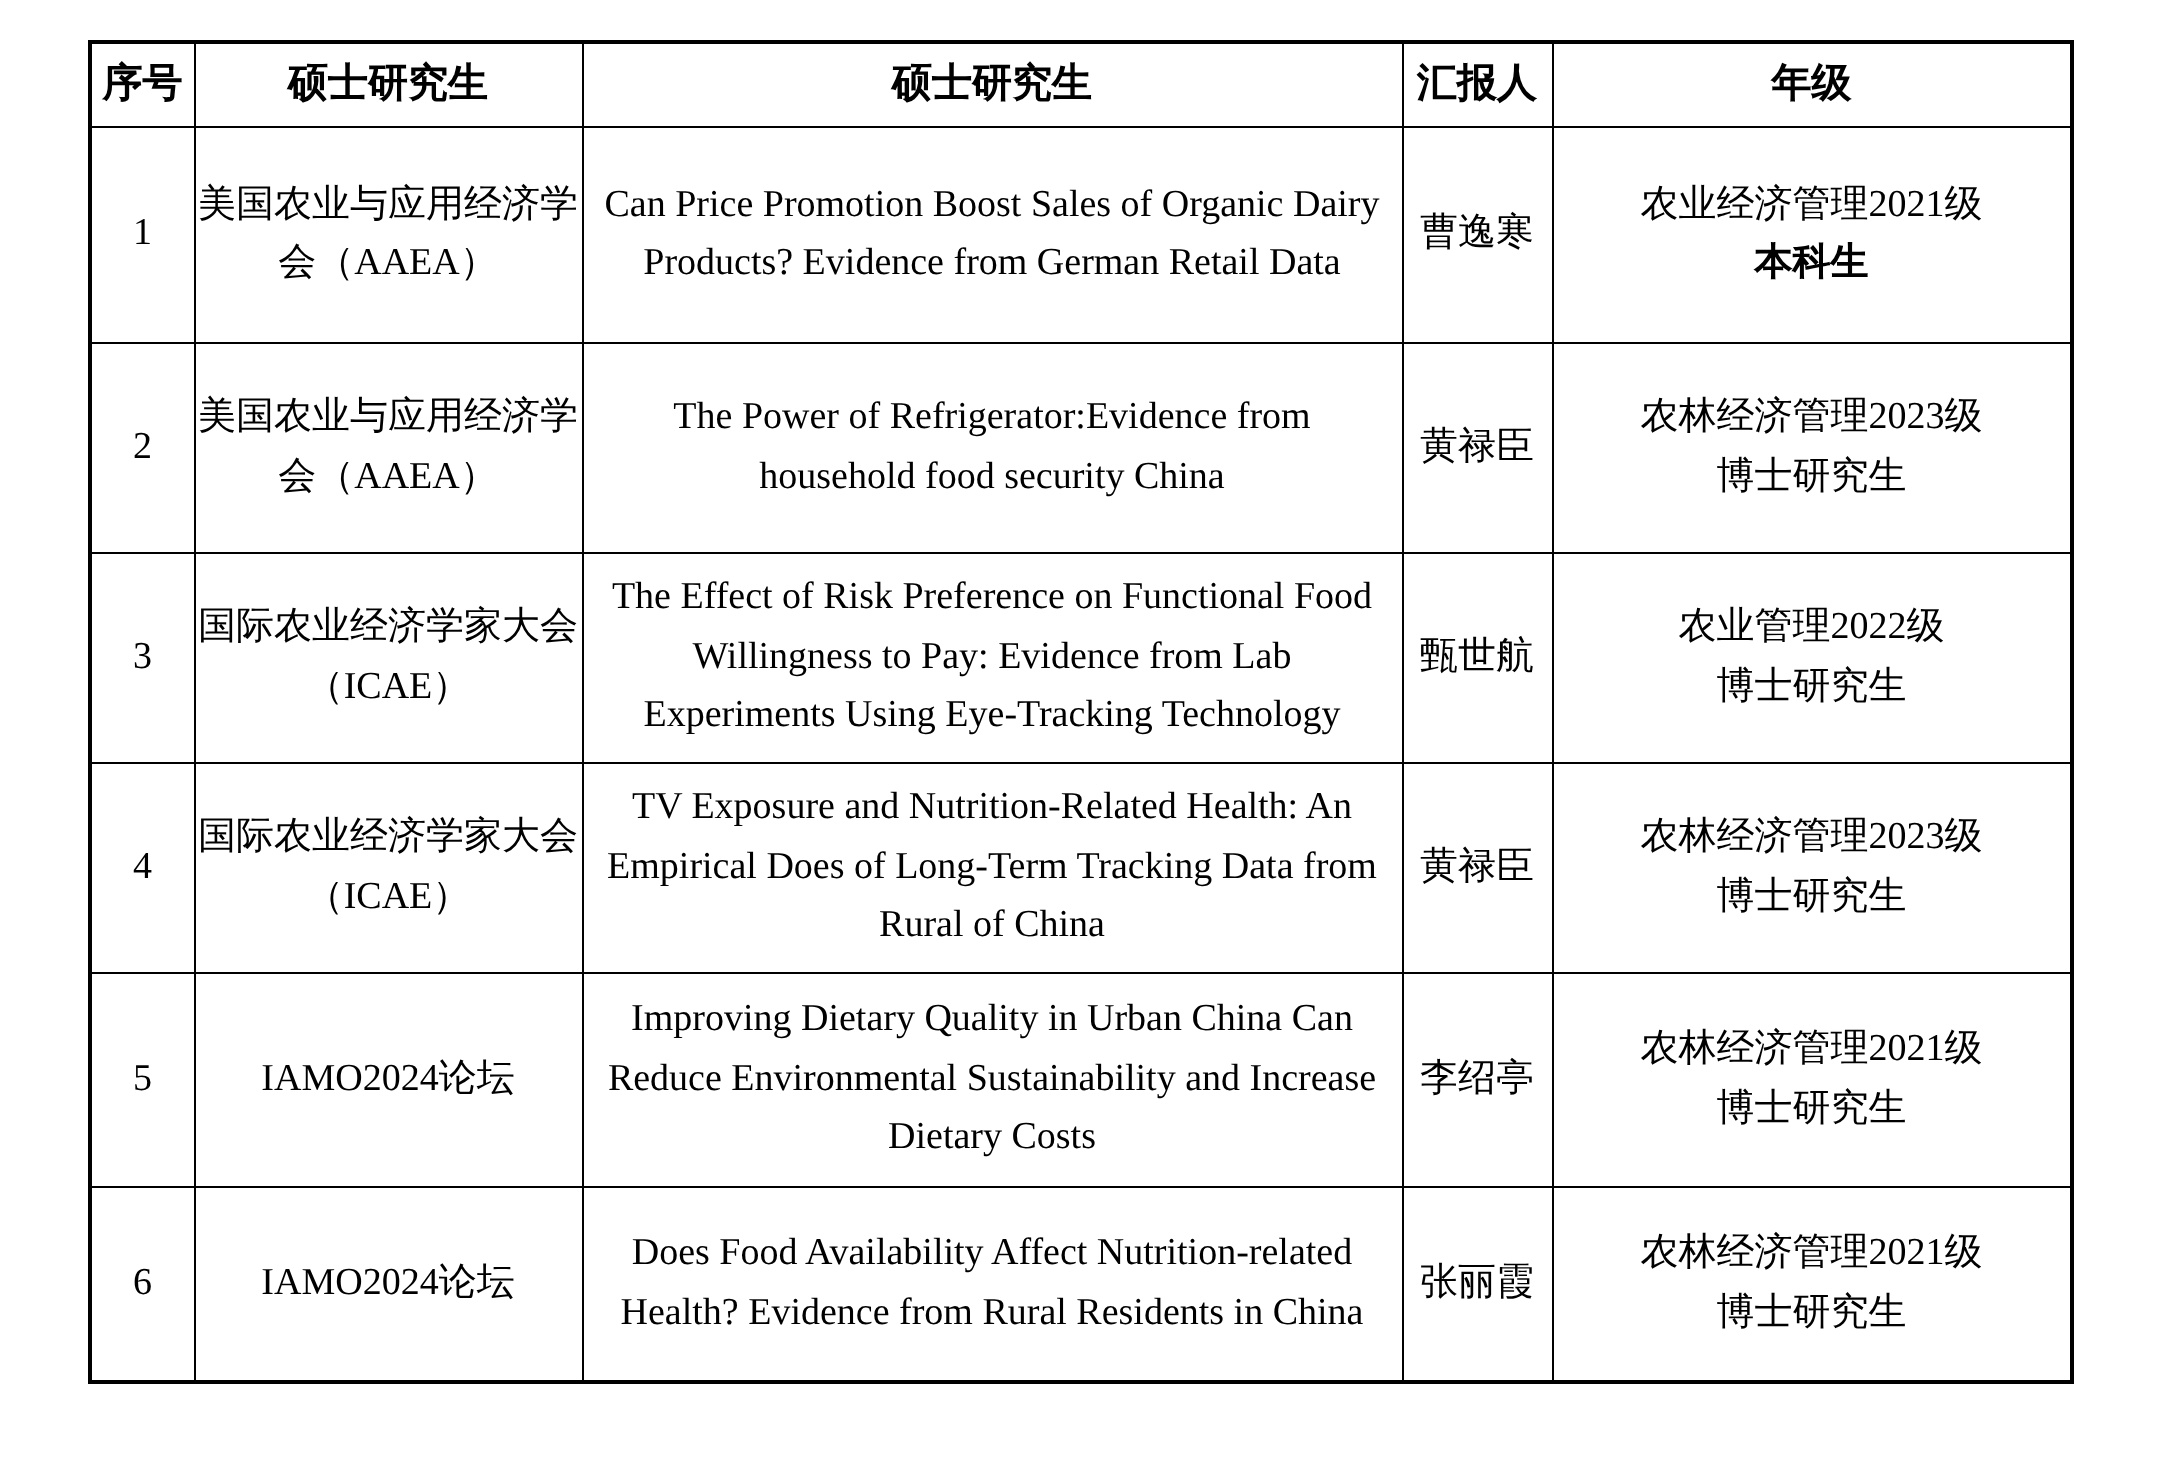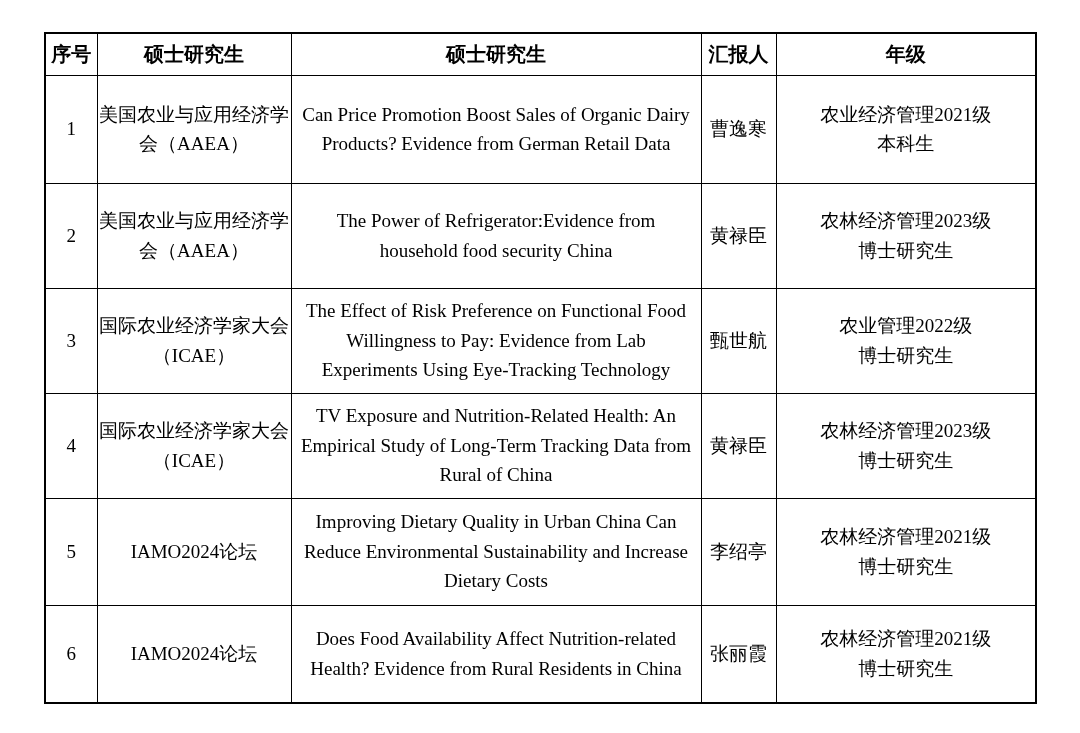--- a/index.html
+++ b/index.html
@@ -5,21 +5,21 @@
   * { margin: 0; padding: 0; box-sizing: border-box; }
   html, body {
     width: 1080px; height: 733px;
     background: #ffffff;
     font-family: "Liberation Serif", "DejaVu Serif", serif;
     color: #000000;
     overflow: hidden;
   }
   .doc-table {
     position: absolute;
-    left: 44px; top: 32px;
+    left: 44px; top: 20px;
     width: 991px;
     border-collapse: collapse;
     table-layout: fixed;
     border: 2px solid #000;
   }
   .doc-table col.c-no     { width: 52px; }
   .doc-table col.c-forum  { width: 194px; }
   .doc-table col.c-paper  { width: 410px; }
   .doc-table col.c-rep    { width: 75px; }
   .doc-table col.c-grade  { width: 260px; }
@@ -71,21 +71,21 @@
     </tr>
   </thead>
   <tbody>
     <tr class="row-1">
       <td class="cell-no">1</td>
       <td class="cell-forum">美国农业与应用经济学会（AAEA）</td>
       <td class="cell-paper">Can Price Promotion Boost Sales of Organic Dairy Products? Evidence from German Retail Data</td>
       <td class="cell-rep">曹逸寒</td>
       <td class="cell-grade">
         <span class="grade-line">农业经济管理2021级</span>
-        <span class="grade-line" style="font-weight: normal;">本科生</span>
+        <span class="grade-line" style="font-weight: bold;">本科生</span>
       </td>
     </tr>
     <tr class="row-2">
       <td class="cell-no">2</td>
       <td class="cell-forum">美国农业与应用经济学会（AAEA）</td>
       <td class="cell-paper">The Power of Refrigerator:Evidence from household food security China</td>
       <td class="cell-rep">黄禄臣</td>
       <td class="cell-grade">
         <span class="grade-line">农林经济管理2023级</span>
         <span class="grade-line">博士研究生</span>
@@ -97,21 +97,21 @@
       <td class="cell-paper">The Effect of Risk Preference on Functional Food Willingness to Pay: Evidence from Lab Experiments Using Eye-Tracking Technology</td>
       <td class="cell-rep">甄世航</td>
       <td class="cell-grade">
         <span class="grade-line">农业管理2022级</span>
         <span class="grade-line">博士研究生</span>
       </td>
     </tr>
     <tr class="row-4">
       <td class="cell-no">4</td>
       <td class="cell-forum">国际农业经济学家大会（ICAE）</td>
-      <td class="cell-paper">TV Exposure and Nutrition-Related Health: An Empirical Study of Long-Term Tracking Data from Rural of China</td>
+      <td class="cell-paper">TV Exposure and Nutrition-Related Health: An Empirical Does of Long-Term Tracking Data from Rural of China</td>
       <td class="cell-rep">黄禄臣</td>
       <td class="cell-grade">
         <span class="grade-line">农林经济管理2023级</span>
         <span class="grade-line">博士研究生</span>
       </td>
     </tr>
     <tr class="row-5">
       <td class="cell-no">5</td>
       <td class="cell-forum">IAMO2024论坛</td>
       <td class="cell-paper">Improving Dietary Quality in Urban China Can Reduce Environmental Sustainability and Increase Dietary Costs</td>

